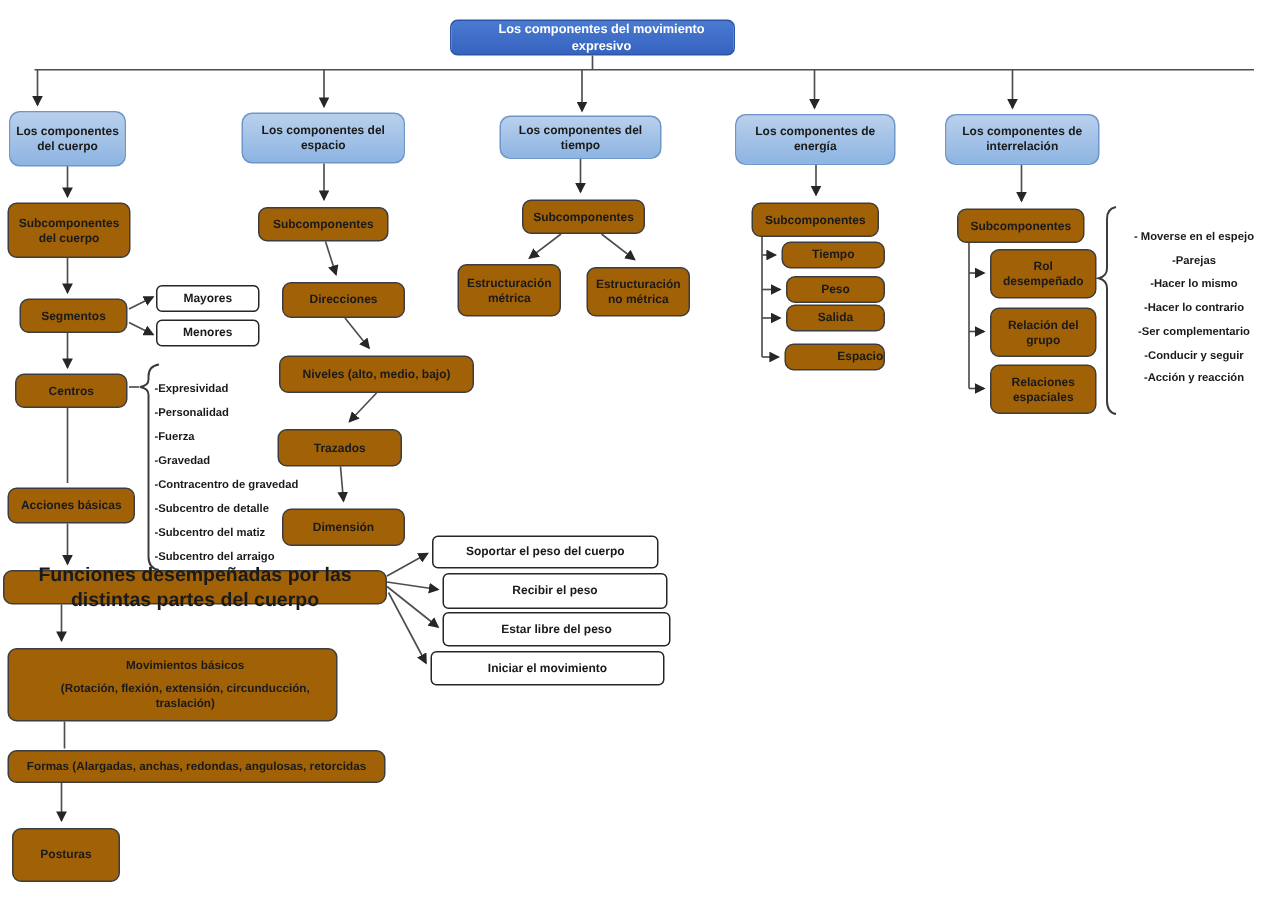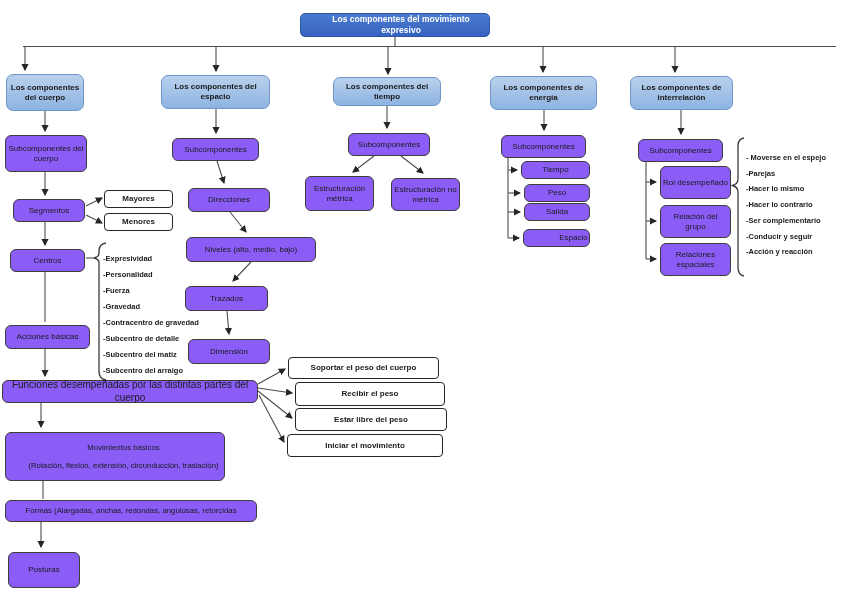--- a/index.html
+++ b/index.html
@@ -7,26 +7,26 @@
           font-family:"Liberation Sans",sans-serif;color:#1a1a1a;}
   svg.wires{position:absolute;left:0;top:0;z-index:1;}
   .ln{stroke:#4d4d4d;stroke-width:1.1;fill:none;}
   .brace{stroke:#3a3a3a;stroke-width:1.3;fill:none;}
   .box{position:absolute;z-index:2;display:flex;align-items:center;justify-content:center;
        text-align:center;box-sizing:border-box;font-size:8px;line-height:1.25;}
   .title-box{background:linear-gradient(#4a7ad0,#3663bf);border:1.5px solid #2d55a5;
        border-radius:5px;color:#fff;font-size:8.5px;font-weight:bold;}
   .branch{background:linear-gradient(#b9d0ec,#8db4e2);border:1.3px solid #6f96c8;
        border-radius:7px;font-weight:bold;padding:1px 3px;}
-  .sub{background:#8b5cf6;border:1.4px solid #3d3d3d;border-radius:6px;font-weight:normal;padding:1px 2px;}
+  .sub{background:#a16207;border:1.4px solid #3d3d3d;border-radius:6px;font-weight:bold;padding:1px 2px;}
   .white{background:#ffffff;border:1.2px solid #262626;border-radius:4px;font-weight:bold;}
   .attr-list{position:absolute;z-index:2;font-size:7.5px;font-weight:bold;line-height:16px;
        white-space:nowrap;}
   .note-list{position:absolute;z-index:2;font-size:7.5px;font-weight:bold;line-height:15.7px;
-       white-space:nowrap;}
+       text-align:center;white-space:nowrap;}
   .two-line{flex-direction:column;justify-content:space-evenly;}
 </style>
 </head>
 <body>
 
 <div class="canvas">
 
   <svg class="wires" width="848" height="600" viewBox="0 0 848 600" aria-hidden="true">
     <defs>
       <marker id="arw" viewBox="0 0 10 10" refX="8.5" refY="5" markerWidth="6.5" markerHeight="6.5" orient="auto">
@@ -104,21 +104,21 @@
     <div>-Personalidad</div>
     <div>-Fuerza</div>
     <div>-Gravedad</div>
     <div>-Contracentro de gravedad</div>
     <div>-Subcentro de detalle</div>
     <div>-Subcentro del matiz</div>
     <div>-Subcentro del arraigo</div>
   </div>
 
   <div class="box sub" style="left:5px;top:325px;width:85px;height:24px;">Acciones básicas</div>
-  <div class="box sub" style="left:2px;top:380px;width:256px;height:23px;font-size:10px;">Funciones desempeñadas por las distintas partes del cuerpo</div>
+  <div class="box sub" style="left:2px;top:380px;width:256px;height:23px;font-size:13px;">Funciones desempeñadas por las distintas partes del cuerpo</div>
 
   <div class="box white" style="left:288px;top:357px;width:151px;height:22px;">Soportar el peso del cuerpo</div>
   <div class="box white" style="left:295px;top:382px;width:150px;height:24px;">Recibir el peso</div>
   <div class="box white" style="left:295px;top:408px;width:152px;height:23px;">Estar libre del peso</div>
   <div class="box white" style="left:287px;top:434px;width:156px;height:23px;">Iniciar el movimiento</div>
 
   <div class="box sub two-line" style="left:5px;top:432px;width:220px;height:49px;font-size:7.8px;padding-left:19px;">
     <span>Movimientos básicos</span>
     <span>(Rotación, flexión, extensión, circunducción, traslación)</span>
   </div>

